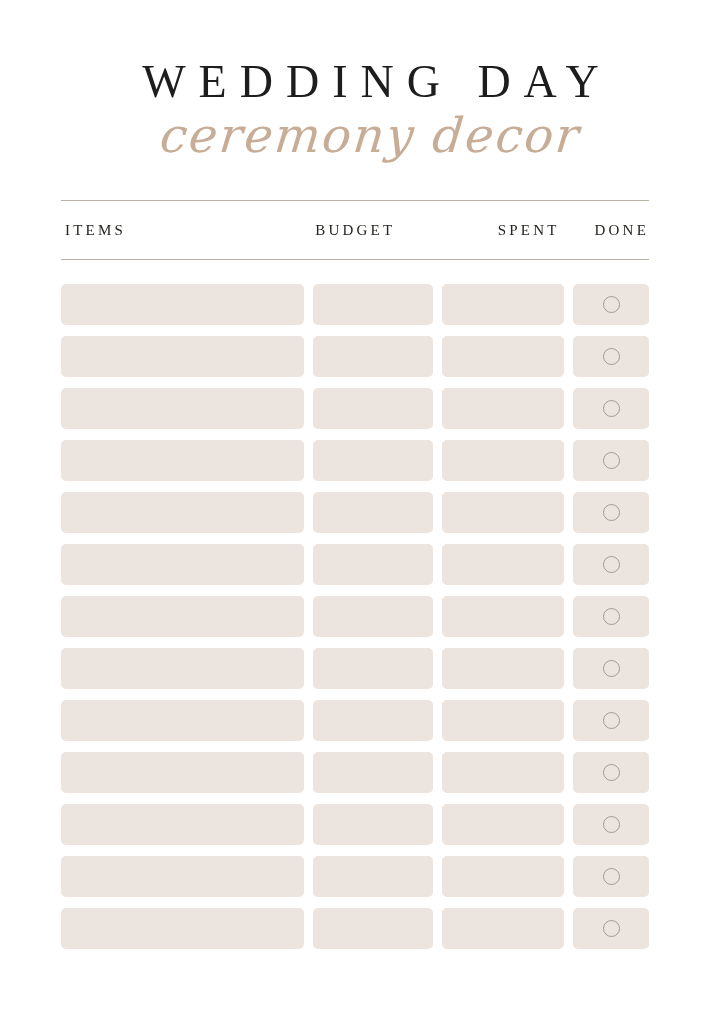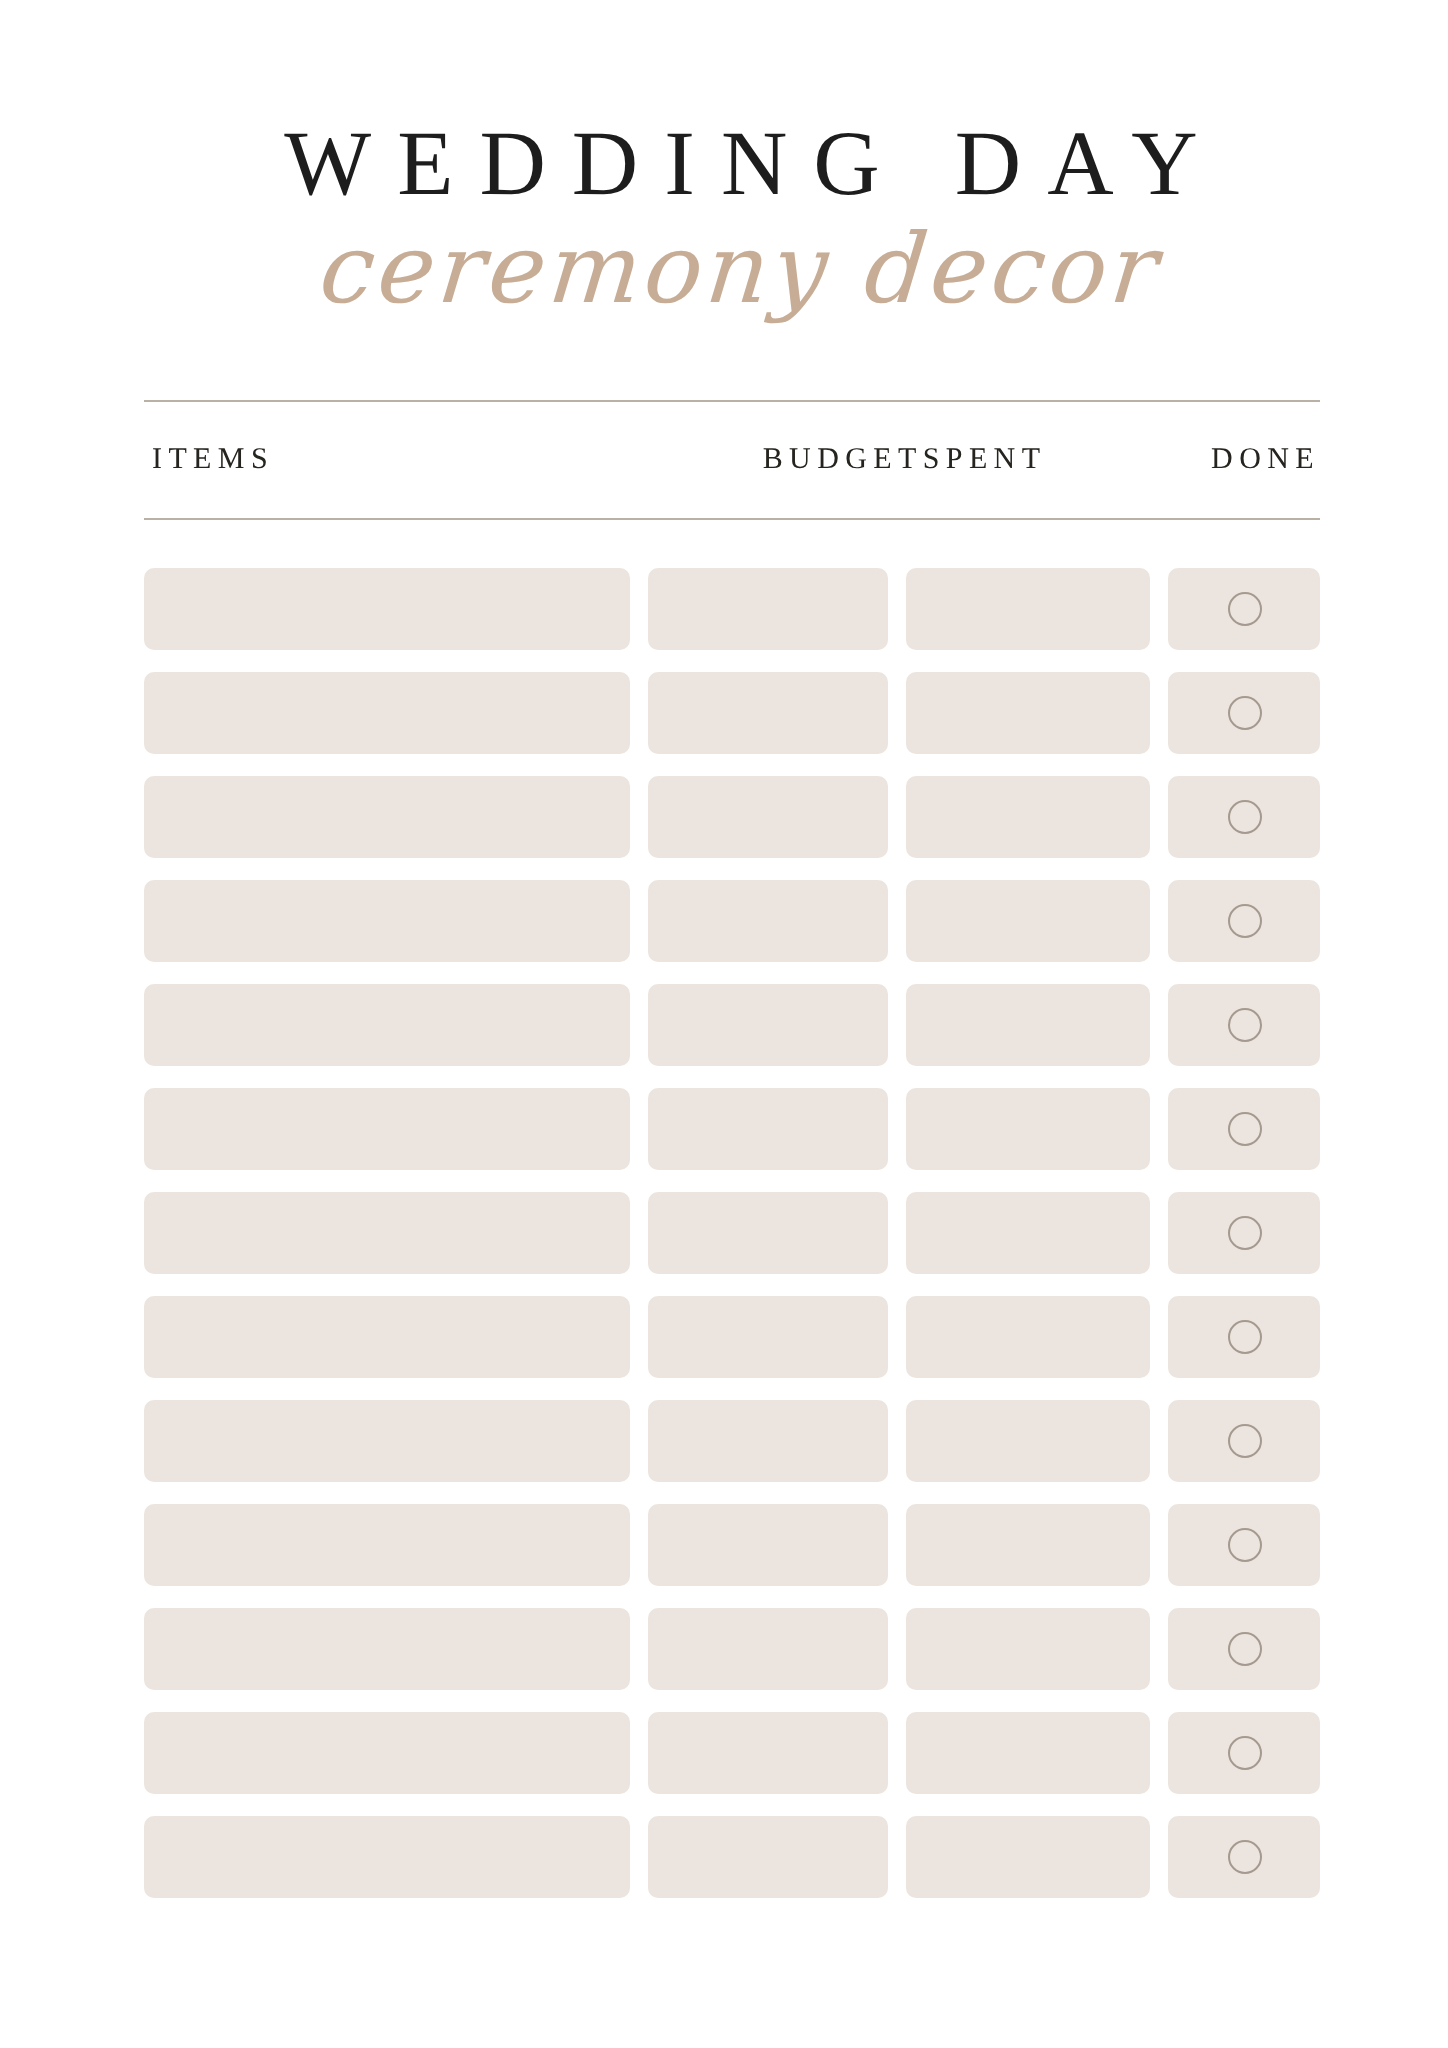--- a/index.html
+++ b/index.html
@@ -42,21 +42,21 @@
     font-size: 48px;
     color: #c7ad96;
     font-weight: 400;
     letter-spacing: 2px;
     transform: skewX(-6deg);
     line-height: 1.15;
   }
   
   .table-wrap {
     position: absolute;
-    left: 72px;
+    left: 61px;
     top: 200px;
     width: 588px;
   }
   .rule {
     height: 1px;
     background: #b9b0a6;
     width: 100%;
   }
   .rule.top { margin-bottom: 0; }
   .rule.bottom { margin-top: 0; }
@@ -68,22 +68,22 @@
   }
   .th {
     font-family: "Liberation Serif", serif;
     font-size: 15px;
     letter-spacing: 3.2px;
     color: #26241f;
     font-weight: 400;
     text-transform: uppercase;
   }
   .col-items   { width: 252px; text-align: left; padding-left: 4px; }
-  .col-budget  { width: 136px; text-align: right; }
-  .col-spent   { width: 110px; text-align: left; }
+  .col-budget  { width: 136px; text-align: left; }
+  .col-spent   { width: 110px; text-align: right; }
   .col-done    { width: 90px;  text-align: right; }
 
   .rows {
     padding-top: 24px;
   }
   .row {
     display: flex;
     align-items: center;
     margin-bottom: 11px;
   }

